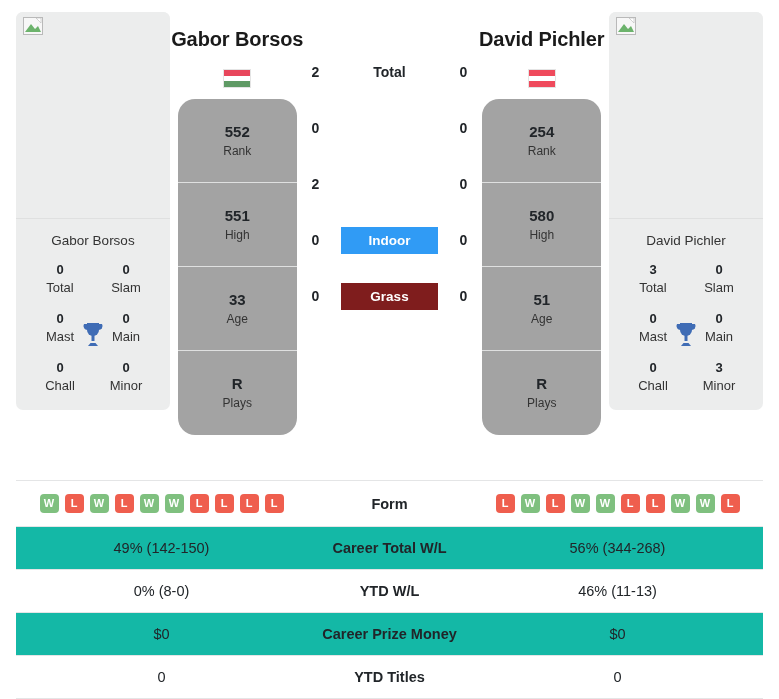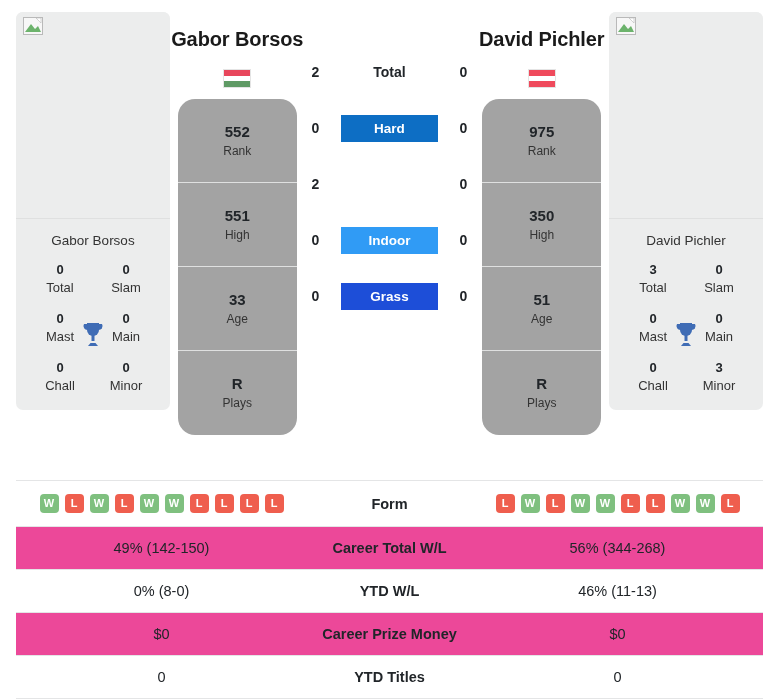--- a/index.html
+++ b/index.html
@@ -174,21 +174,21 @@
 
   
   .cmp-table {
     width: 747px;
     margin: 0 16px;
     border-collapse: collapse;
     table-layout: fixed;
   }
   .cmp-table tr { border-bottom: 1px solid #e4e5e6; }
   .cmp-table tr:first-child { border-top: 1px solid #e4e5e6; }
-  .cmp-table tr.shaded { background: #ec4899; margin-top: 15px; }
+  .cmp-table tr.shaded { background: #14b8a6; margin-top: 15px; }
   .cmp-table td {
     padding: 13px 8px;
     font-size: 14.5px;
     color: #212529;
     text-align: center;
     vertical-align: middle;
   }
   .cmp-table td.label { font-weight: bold; width: 165px; }
   .form-strip {
     display: flex;
@@ -291,53 +291,52 @@
   </div>
 
   <div class="center-col">
     <div class="srow">
       <div class="scount">2</div>
       <div class="surface plain">Total</div>
       <div class="scount">0</div>
     </div>
     <div class="srow">
       <div class="scount">0</div>
-      <div class="surface" id="sf-hard" style="background: rgb(13, 110, 196);">Hard</div>
       <div class="scount">0</div>
     </div>
     <div class="srow">
       <div class="scount">2</div>
       <div class="scount">0</div>
     </div>
     <div class="srow">
       <div class="scount">0</div>
       <div class="surface" id="sf-indoor" style="background: rgb(48, 155, 245);">Indoor</div>
       <div class="scount">0</div>
     </div>
     <div class="srow">
       <div class="scount">0</div>
-      <div class="surface" id="sf-grass" style="background: #1d4ed8;">Grass</div>
+      <div class="surface" id="sf-grass" style="background: #7f1d1d;">Grass</div>
       <div class="scount">0</div>
     </div>
   </div>
 
   <div class="player-col">
     <div class="pname">David Pichler</div>
     <div class="flag" id="flag-right">
       <span style="background: rgb(239, 74, 92);"></span>
         <span style="background: rgb(255, 255, 255);"></span>
         <span style="background: rgb(239, 74, 92);"></span>
     </div>
     <div class="stat-box">
       <div class="stat-cell">
-        <div class="sval">975</div>
+        <div class="sval">254</div>
         <div class="slab">Rank</div>
       </div>
       <div class="stat-cell">
-        <div class="sval">350</div>
+        <div class="sval">580</div>
         <div class="slab">High</div>
       </div>
       <div class="stat-cell">
         <div class="sval">51</div>
         <div class="slab">Age</div>
       </div>
       <div class="stat-cell">
         <div class="sval">R</div>
         <div class="slab">Plays</div>
       </div>

